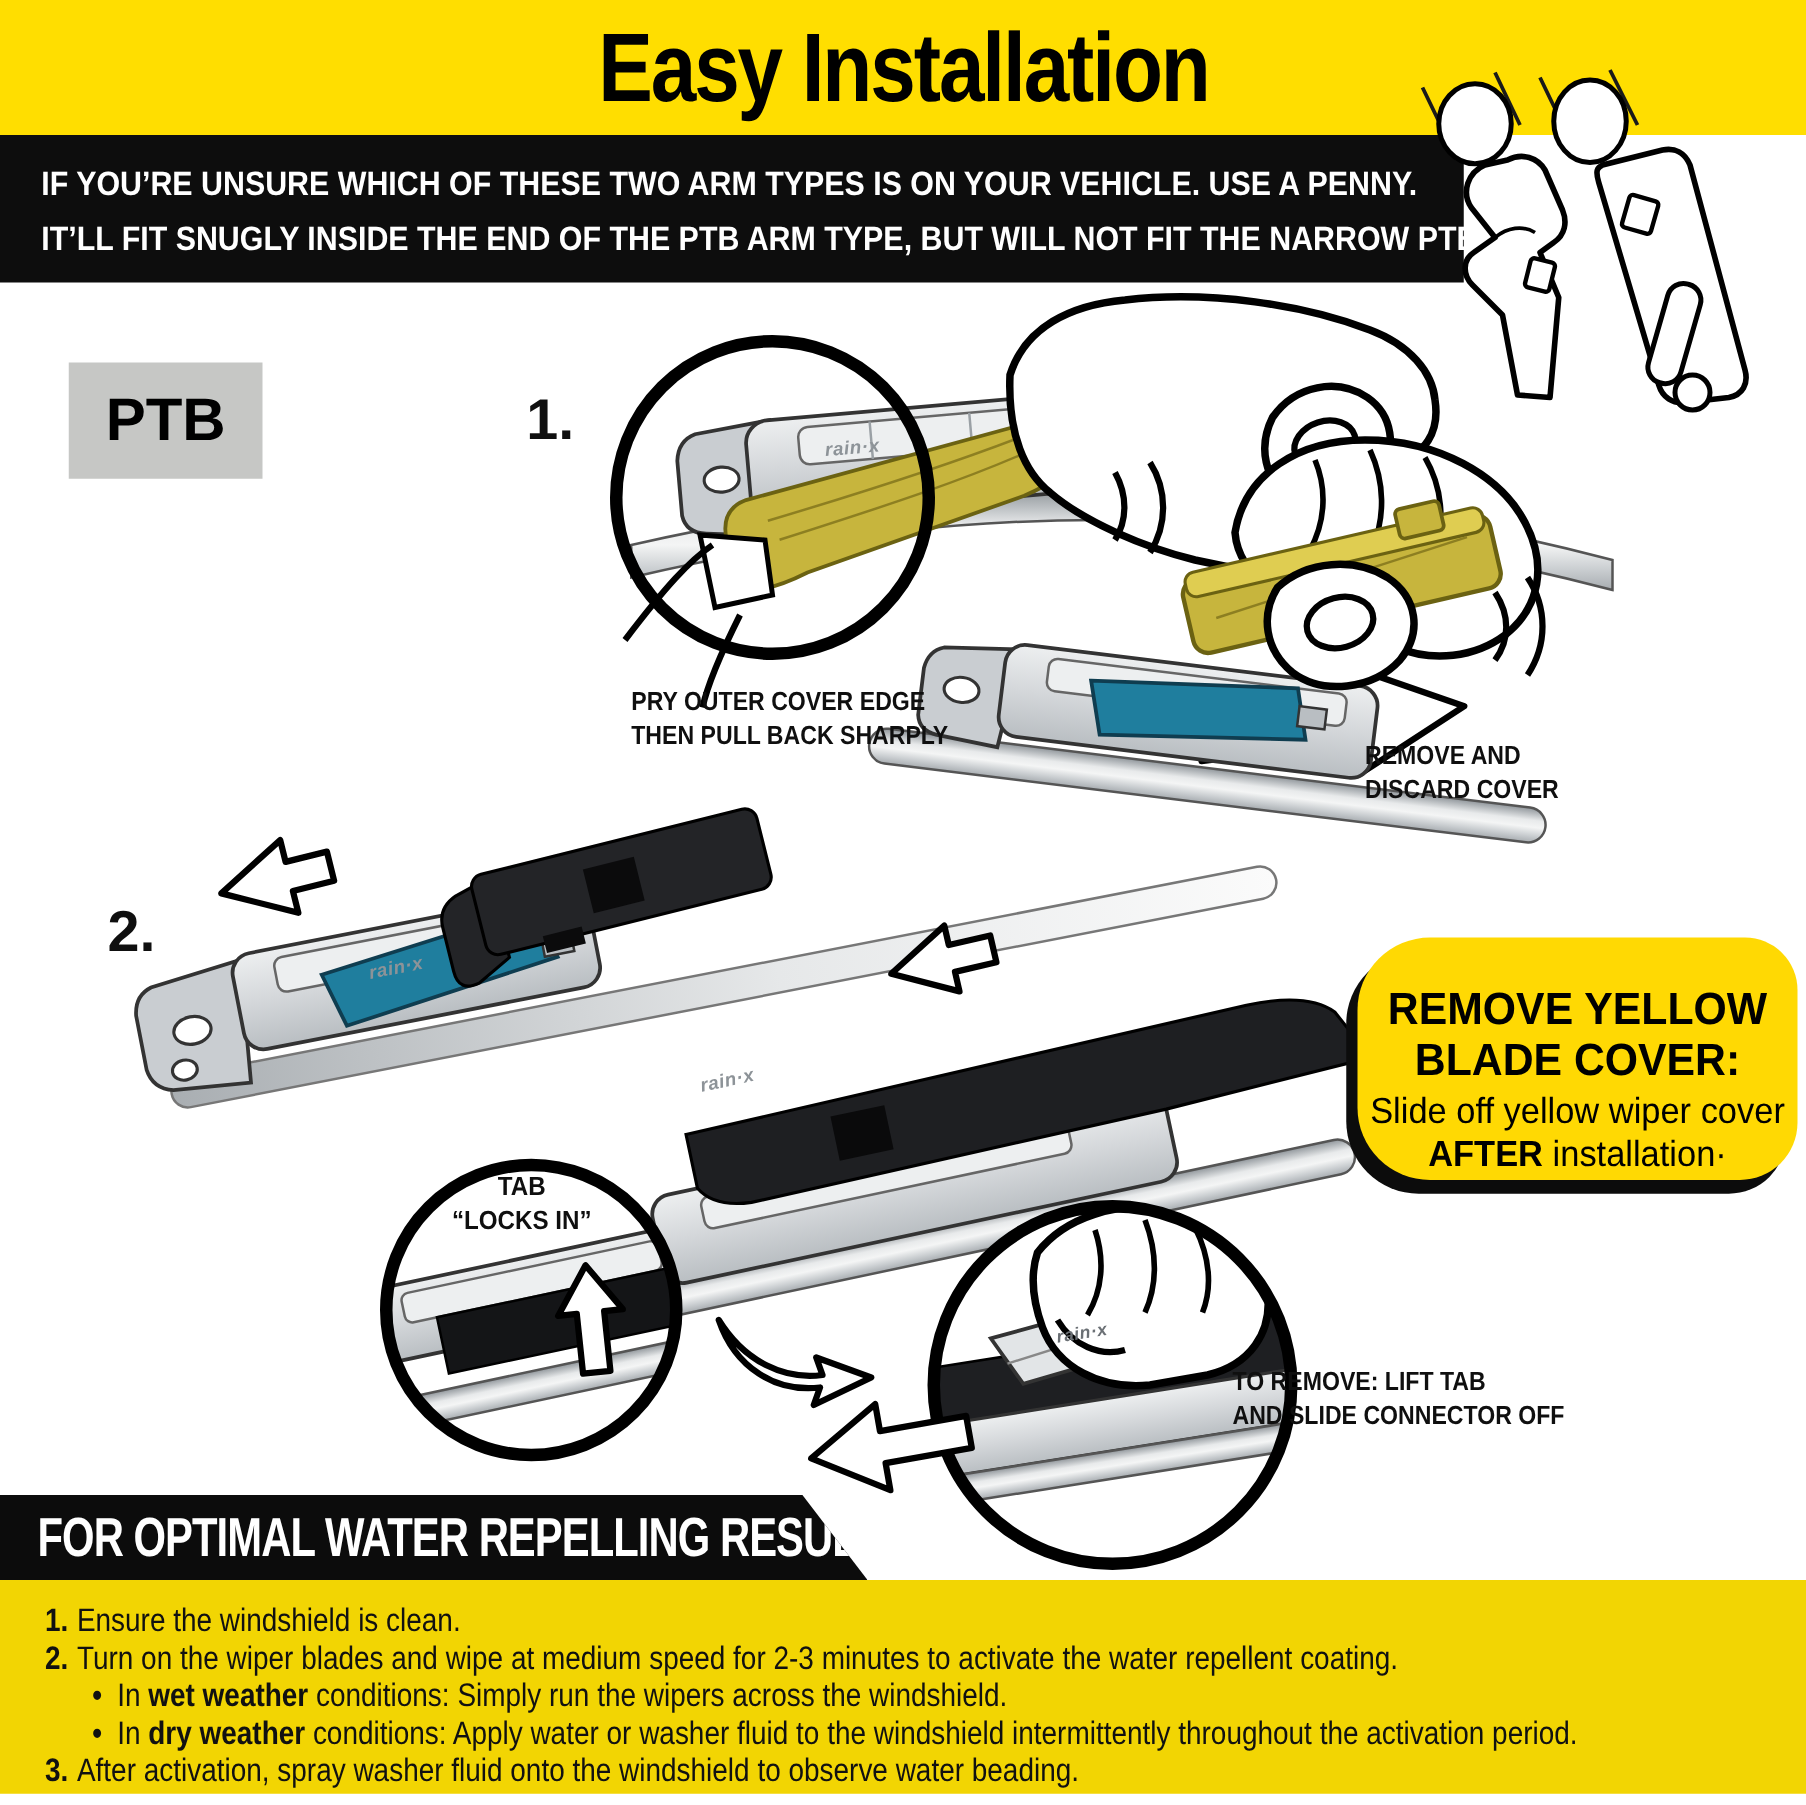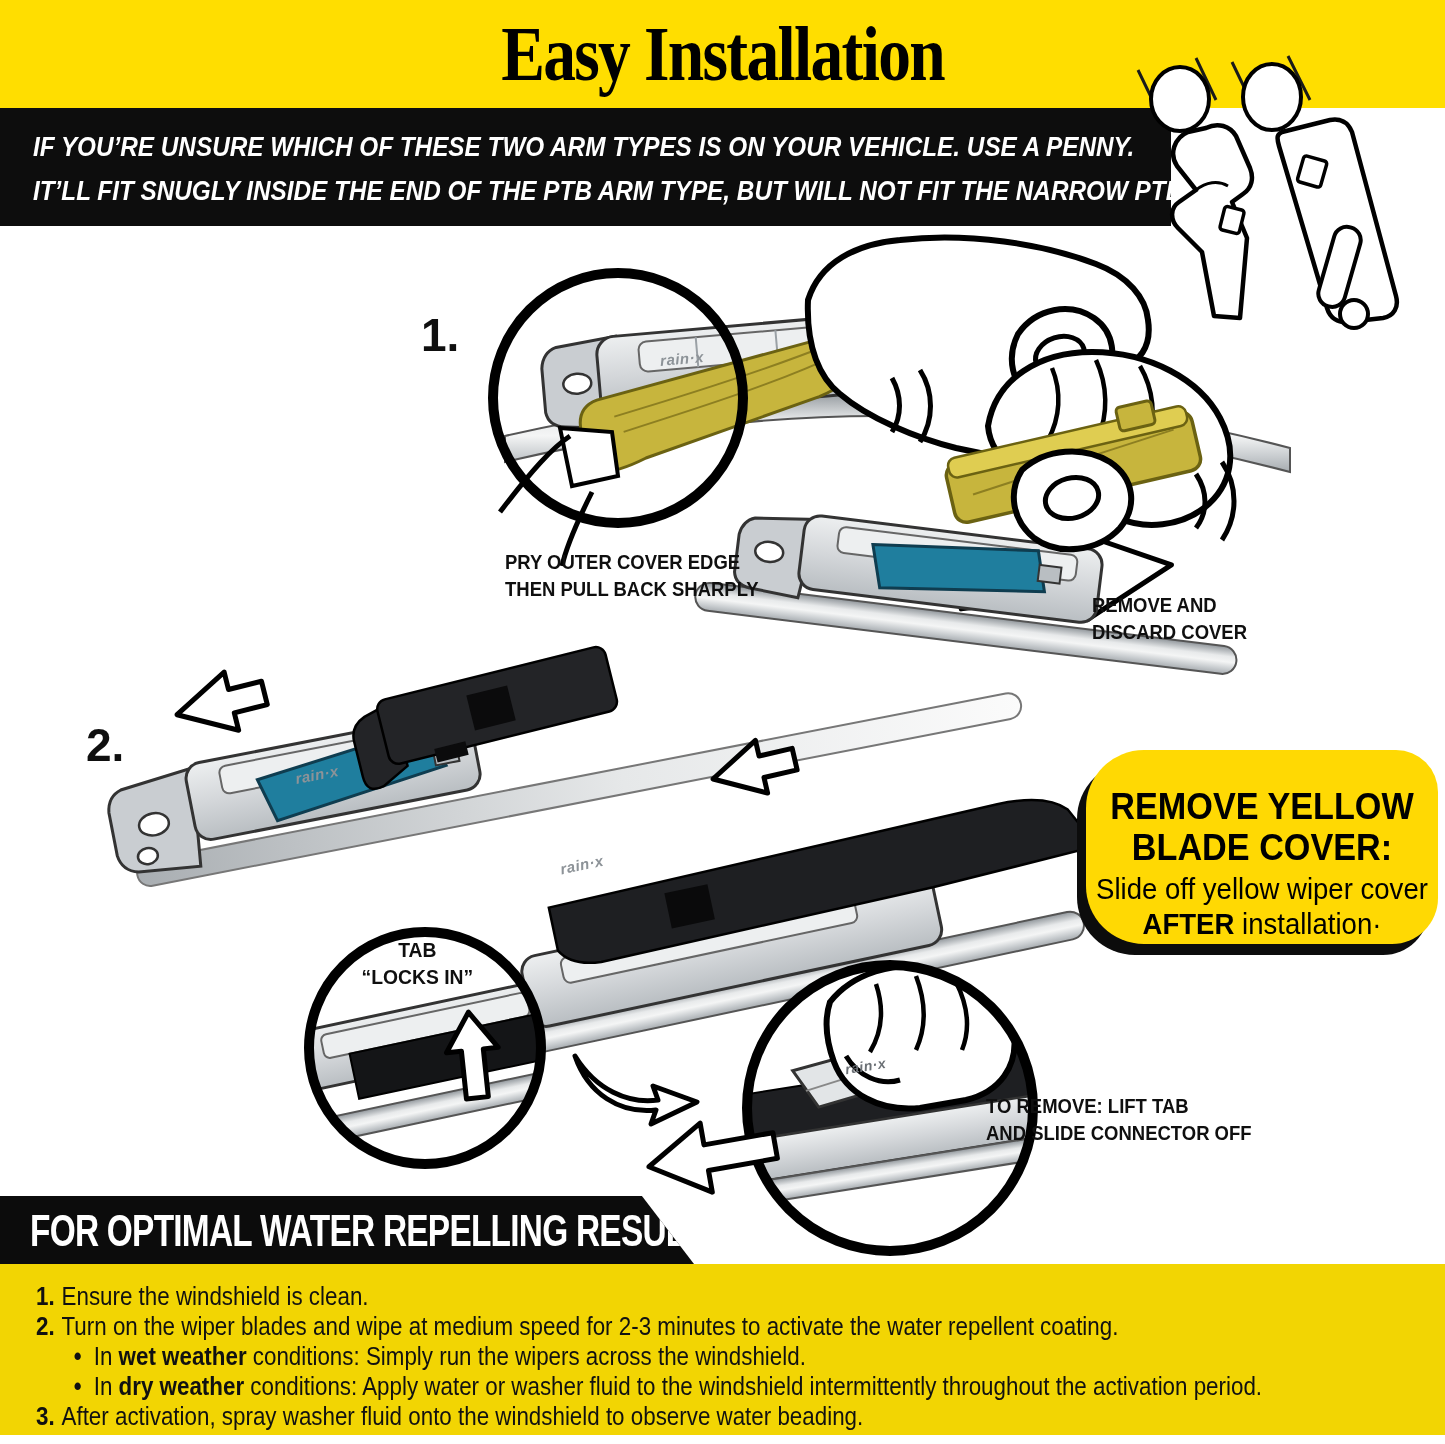--- a/index.html
+++ b/index.html
@@ -1,23 +1,23 @@
 <!DOCTYPE html>
 <html><head>
 <meta charset="utf-8">
 <style>
   html,body{margin:0;padding:0;background:#fff;}
   .canvas{position:relative;width:1445px;height:1444px;overflow:hidden;background:#ffffff;
           font-family:"Liberation Sans", sans-serif;}
   
   .top-banner{position:absolute;left:0;top:0;width:1445px;height:108px;background:#FFDE00;z-index:1;
-              display:flex;align-items:center;justify-content:center;font-family:Liberation Serif, serif;}
+              display:flex;align-items:center;justify-content:center;}
   .top-banner .title{font-size:78px;font-weight:bold;color:#000;letter-spacing:-2px;
                      transform:scaleX(.84);transform-origin:50% 50%;white-space:nowrap;}
-  .top-bar{position:absolute;left:0;top:108px;width:1171px;height:118px;background:#0D0D0D;z-index:1;font-style:italic;}
+  .top-bar{position:absolute;left:0;top:108px;width:1171px;height:118px;background:#0D0D0D;z-index:1;}
   .top-bar .barline{position:absolute;left:33px;color:#fff;font-weight:bold;font-size:27px;white-space:nowrap;
                     transform:scaleX(.90);transform-origin:0 0;letter-spacing:0px;}
   .top-bar .l1{top:24px;} .top-bar .l2{top:68px;}
   
   svg.art{position:absolute;left:0;top:0;z-index:5;pointer-events:none;}
   
   .lbl{position:absolute;z-index:10;color:#0f0f0f;}
   .ptb-box{position:absolute;left:55px;top:290px;width:155px;height:93px;background:#C6C7C5;z-index:10;
            display:flex;align-items:center;justify-content:center;font-size:48px;font-weight:bold;color:#000;}
   .stepnum{font-size:46px;font-weight:bold;}
@@ -205,20 +205,23 @@
           <path d="M830,1002 C852,974 894,960 936,968 C980,976 1010,1002 1014,1034 C1018,1066 1000,1092 966,1100 L920,1108 C880,1112 846,1094 834,1062 C826,1040 824,1020 830,1002 Z" fill="#fff" stroke="#000" stroke-width="6"></path>
           <path d="M876,984 C884,1008 882,1032 870,1052 M916,976 C926,1002 926,1028 916,1050 M956,982 C968,1006 970,1030 962,1050" stroke="#000" stroke-width="4.5" fill="none"></path>
           <path d="M846,1056 C858,1076 880,1086 900,1080" stroke="#000" stroke-width="5" fill="none"></path>
         </g>
       </g>
       <circle cx="890" cy="1108" r="143" fill="none" stroke="#000" stroke-width="10"></circle>
       <polygon points="648,1156 706,1122 706,1144 776,1144 776,1170 706,1170 706,1192" transform="rotate(-10 710 1156)" fill="#fff" stroke="#000" stroke-width="5" stroke-linejoin="round"></polygon>
     </g>
   </svg>
 
+  <div class="ptb-box">
+      <span>PTB</span>
+    </div>
   <div class="lbl stepnum" style="left:421px;top:308px;">1.</div>
   <div class="lbl stepnum" style="left:86px;top:718px;">2.</div>
 
   <div class="lbl cap" style="left:505px;top:548px;"><span>PRY OUTER COVER EDGE</span><br><span>THEN PULL BACK SHARPLY</span></div>
   <div class="lbl cap" style="left:1092px;top:591px;"><span>REMOVE AND</span><br><span>DISCARD COVER</span></div>
   <div class="lbl cap center" style="left:330px;top:936px;width:190px;"><span>TAB</span><br><span>“LOCKS IN”</span></div>
   <div class="lbl cap" style="left:986px;top:1092px;"><span>TO REMOVE: LIFT TAB</span><br><span>AND SLIDE CONNECTOR OFF</span></div>
 
   <span class="logo" style="left:660px;top:350px;transform:rotate(-5deg);">rain·x</span>
   <span class="logo" style="left:295px;top:766px;transform:rotate(-11deg);">rain·x</span>

